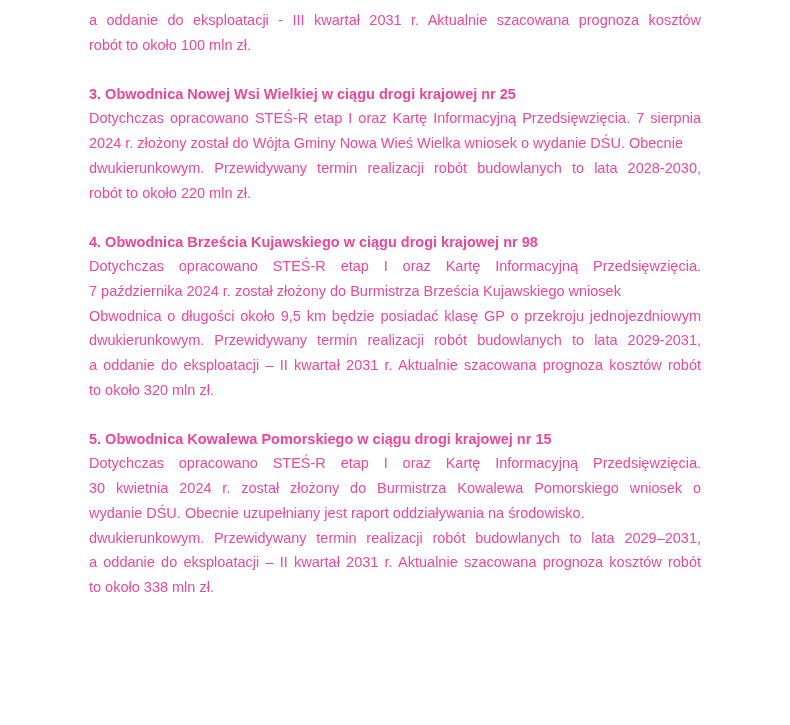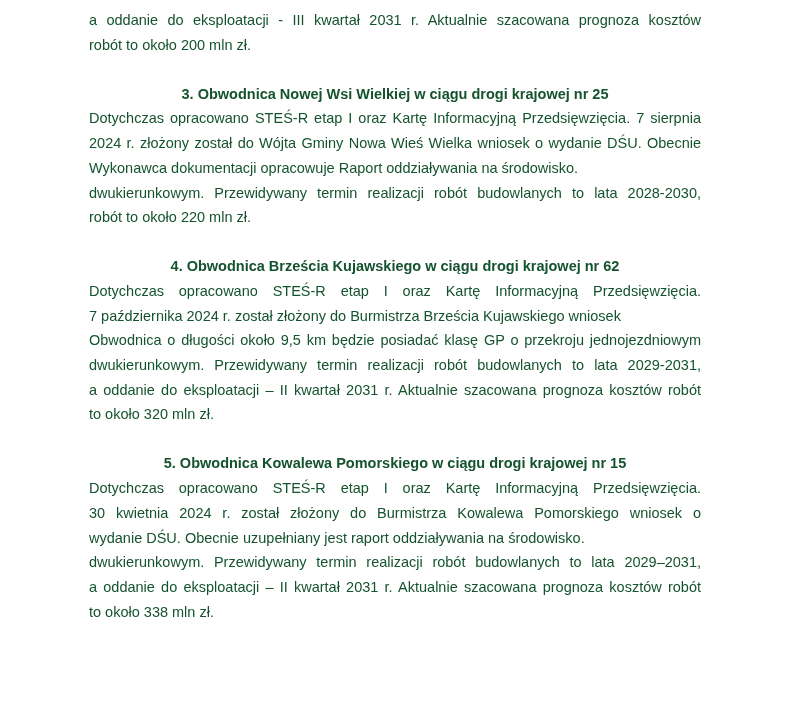--- a/index.html
+++ b/index.html
@@ -15,59 +15,58 @@
     height: 725px;
     background: #ffffff;
   }
   .column {
     margin-left: 89px;
     width: 612px;
     padding-top: 8px;
     font-family: "Liberation Sans", sans-serif;
     font-size: 14.5px;
     line-height: 24.7px;
-    color: #14532d;
+    color: #ec4899;
   }
   .ln {
     text-align: justify;
     text-align-last: justify;
   }
   .para .ln:last-child {
     text-align: left;
     text-align-last: left;
   }
   .heading {
     font-weight: 700;
     margin-top: 24.3px;
-    text-align: center;
+    text-align: left;
   }
 </style>
 </head>
 <body>
 
 <div class="page">
   <div class="column">
 
     <div class="para">
       <div class="ln">a oddanie do eksploatacji - III kwartał 2031 r. Aktualnie szacowana prognoza kosztów</div>
-      <div class="ln">robót to około 200 mln zł.</div>
+      <div class="ln">robót to około 100 mln zł.</div>
     </div>
 
     <div class="heading">3. Obwodnica Nowej Wsi Wielkiej w ciągu drogi krajowej nr 25</div>
     <div class="para">
       <div class="ln">Dotychczas opracowano STEŚ-R etap I oraz Kartę Informacyjną Przedsięwzięcia.  7 sierpnia</div>
       <div class="ln">2024 r. złożony został do Wójta Gminy Nowa Wieś Wielka wniosek o wydanie DŚU. Obecnie</div>
-      <div class="ln">Wykonawca dokumentacji opracowuje Raport oddziaływania na środowisko.</div>
     </div>
     <div class="para">
       <div class="ln">dwukierunkowym. Przewidywany termin realizacji robót budowlanych to lata 2028-2030,</div>
       <div class="ln">robót to około 220 mln zł.</div>
     </div>
 
-    <div class="heading">4. Obwodnica Brześcia Kujawskiego w ciągu drogi krajowej nr 62</div>
+    <div class="heading">4. Obwodnica Brześcia Kujawskiego w ciągu drogi krajowej nr 98</div>
     <div class="para">
       <div class="ln">Dotychczas opracowano STEŚ-R etap I oraz Kartę Informacyjną Przedsięwzięcia.</div>
       <div class="ln">7 października 2024 r. został złożony do Burmistrza Brześcia Kujawskiego wniosek</div>
     </div>
     <div class="para">
       <div class="ln">Obwodnica o długości około 9,5 km będzie posiadać klasę GP o przekroju jednojezdniowym</div>
       <div class="ln">dwukierunkowym. Przewidywany termin realizacji robót budowlanych to lata 2029-2031,</div>
       <div class="ln">a oddanie do eksploatacji – II kwartał 2031 r. Aktualnie szacowana prognoza kosztów robót</div>
       <div class="ln">to około 320 mln zł.</div>
     </div>

